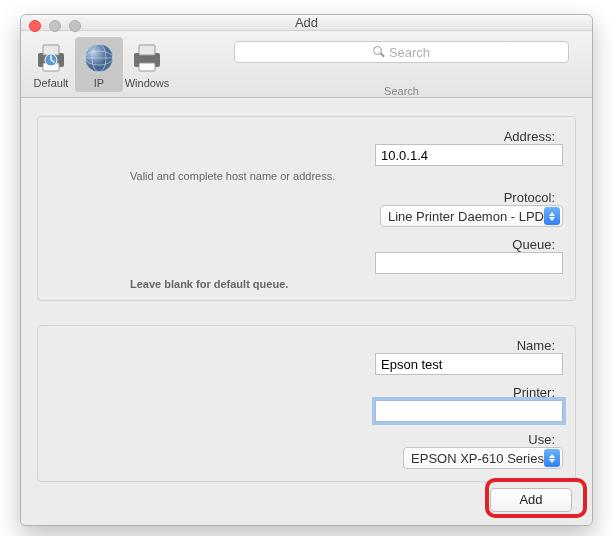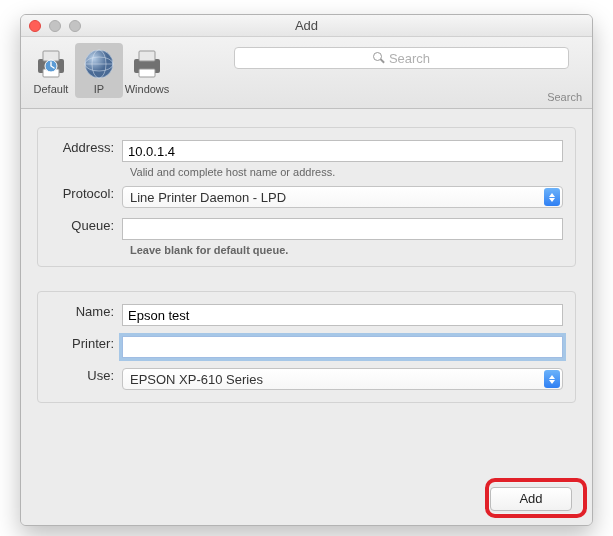--- a/index.html
+++ b/index.html
@@ -55,21 +55,21 @@
     padding: 3px 0;
     border-radius: 4px;
     position: relative;
   }
   .toolbtn.selected { background: #c8c8c8; }
   .toolbtn .iconwrap {
     height: 36px; display: flex; align-items: center; justify-content: center;
     margin-bottom: 1px;
   }
   .toolbtn .label { font-size: 11px; color: #4a4a4a; }
-  .search-wrap { flex: 1; margin-left: 50px; margin-top: 4px; text-align: right;}
+  .search-wrap { flex: 1; margin-left: 50px; margin-top: 4px; text-align: center;}
   .search-field {
     width: 335px; height: 22px;
     background: #fff; border: 1px solid #c9c9c9; border-radius: 4px;
     display: flex; align-items: center; justify-content: center;
     color: #b0b0b0; font-size: 13px; gap: 4px;
     margin: 0 auto;
   }
   .search-label { font-size: 11px; color: #888; margin-top: 22px; }
   .content {
     flex: 1;
@@ -77,22 +77,23 @@
     padding: 18px 16px 14px 16px;
     display: flex; flex-direction: column;
   }
   .box {
     background: #ececec;
     border: 1px solid #d3d3d3;
     border-radius: 4px;
     padding: 12px 12px 10px 12px;
   }
   .row {
-    display: flex; align-items: flex-start;
+    display: flex; align-items: flex-end;
     margin-bottom: 4px;
+    flex-direction: column;
   }
   .row .lbl {
     width: 72px; text-align: right; padding-right: 8px;
     font-size: 13px; color: #333;
   }
   .row .ctrl { flex: 1; }
   .helper {
     font-size: 11px; color: #666;
     margin-left: 80px; margin-bottom: 8px;
   }

